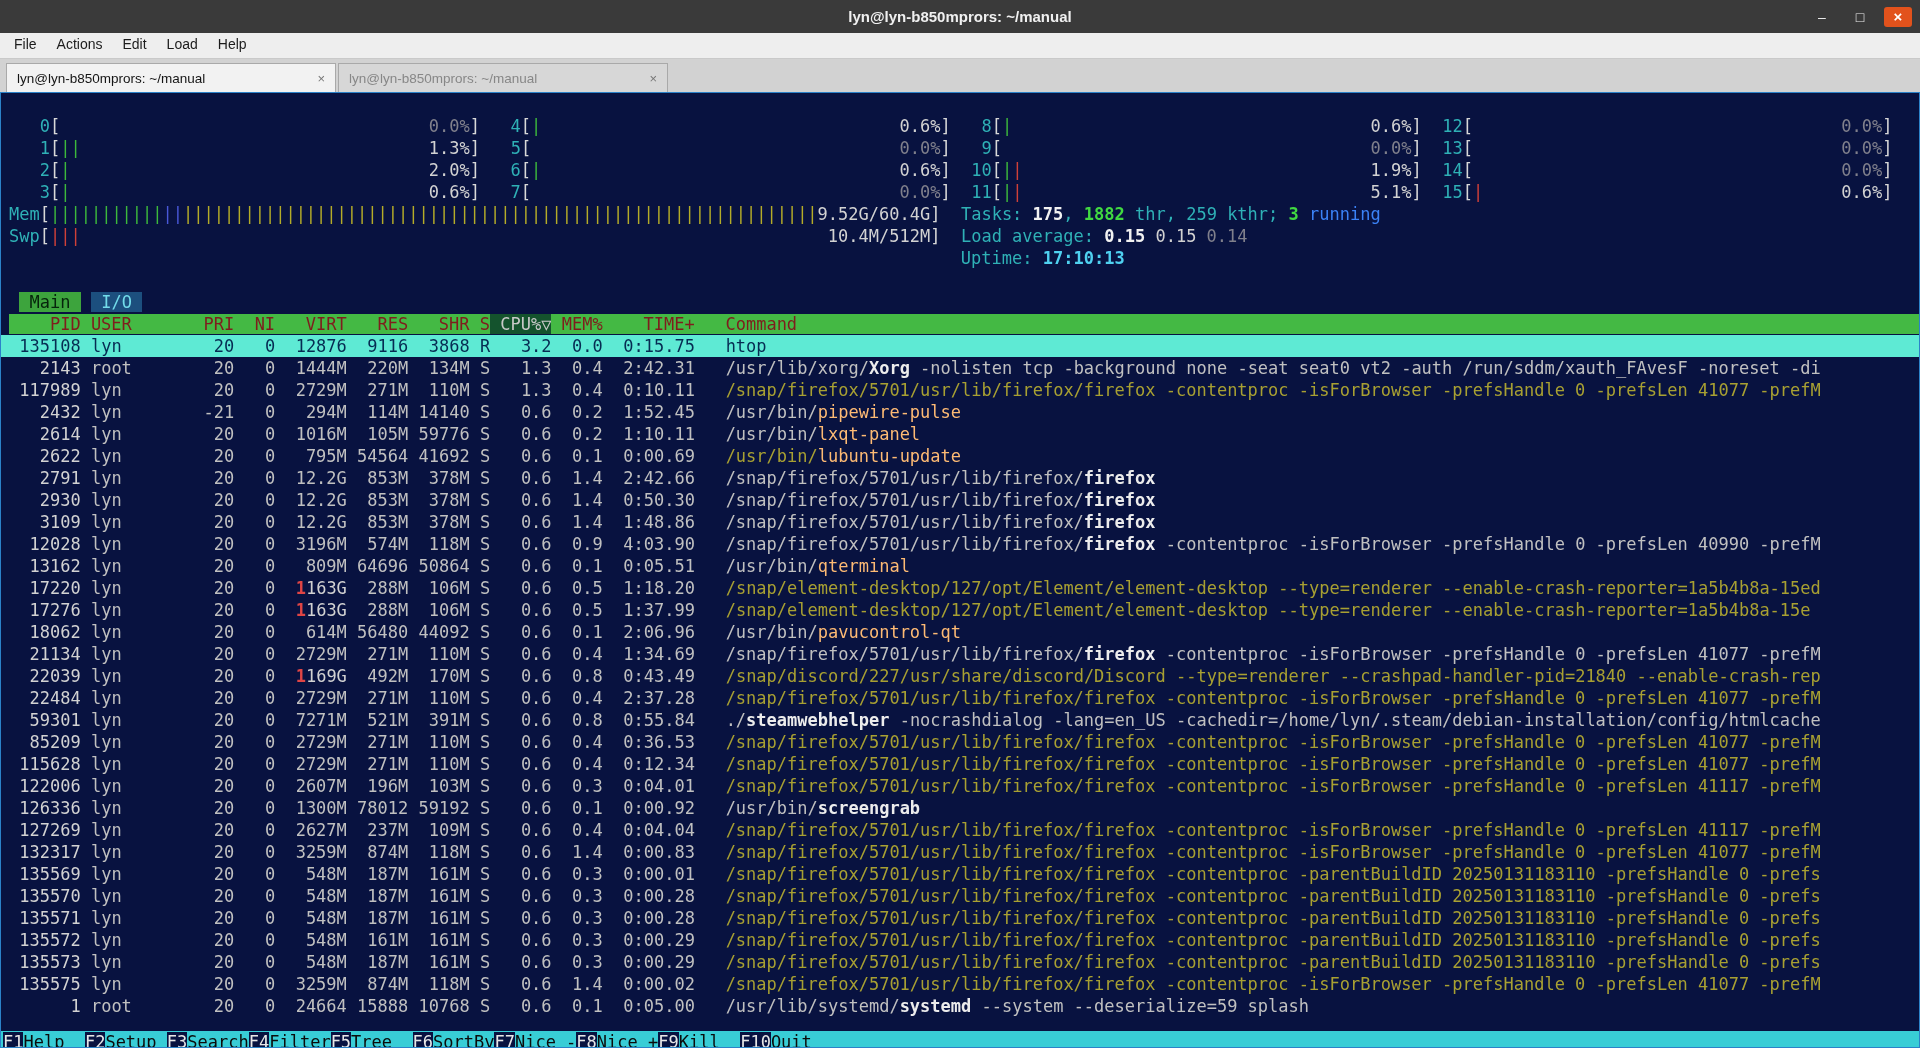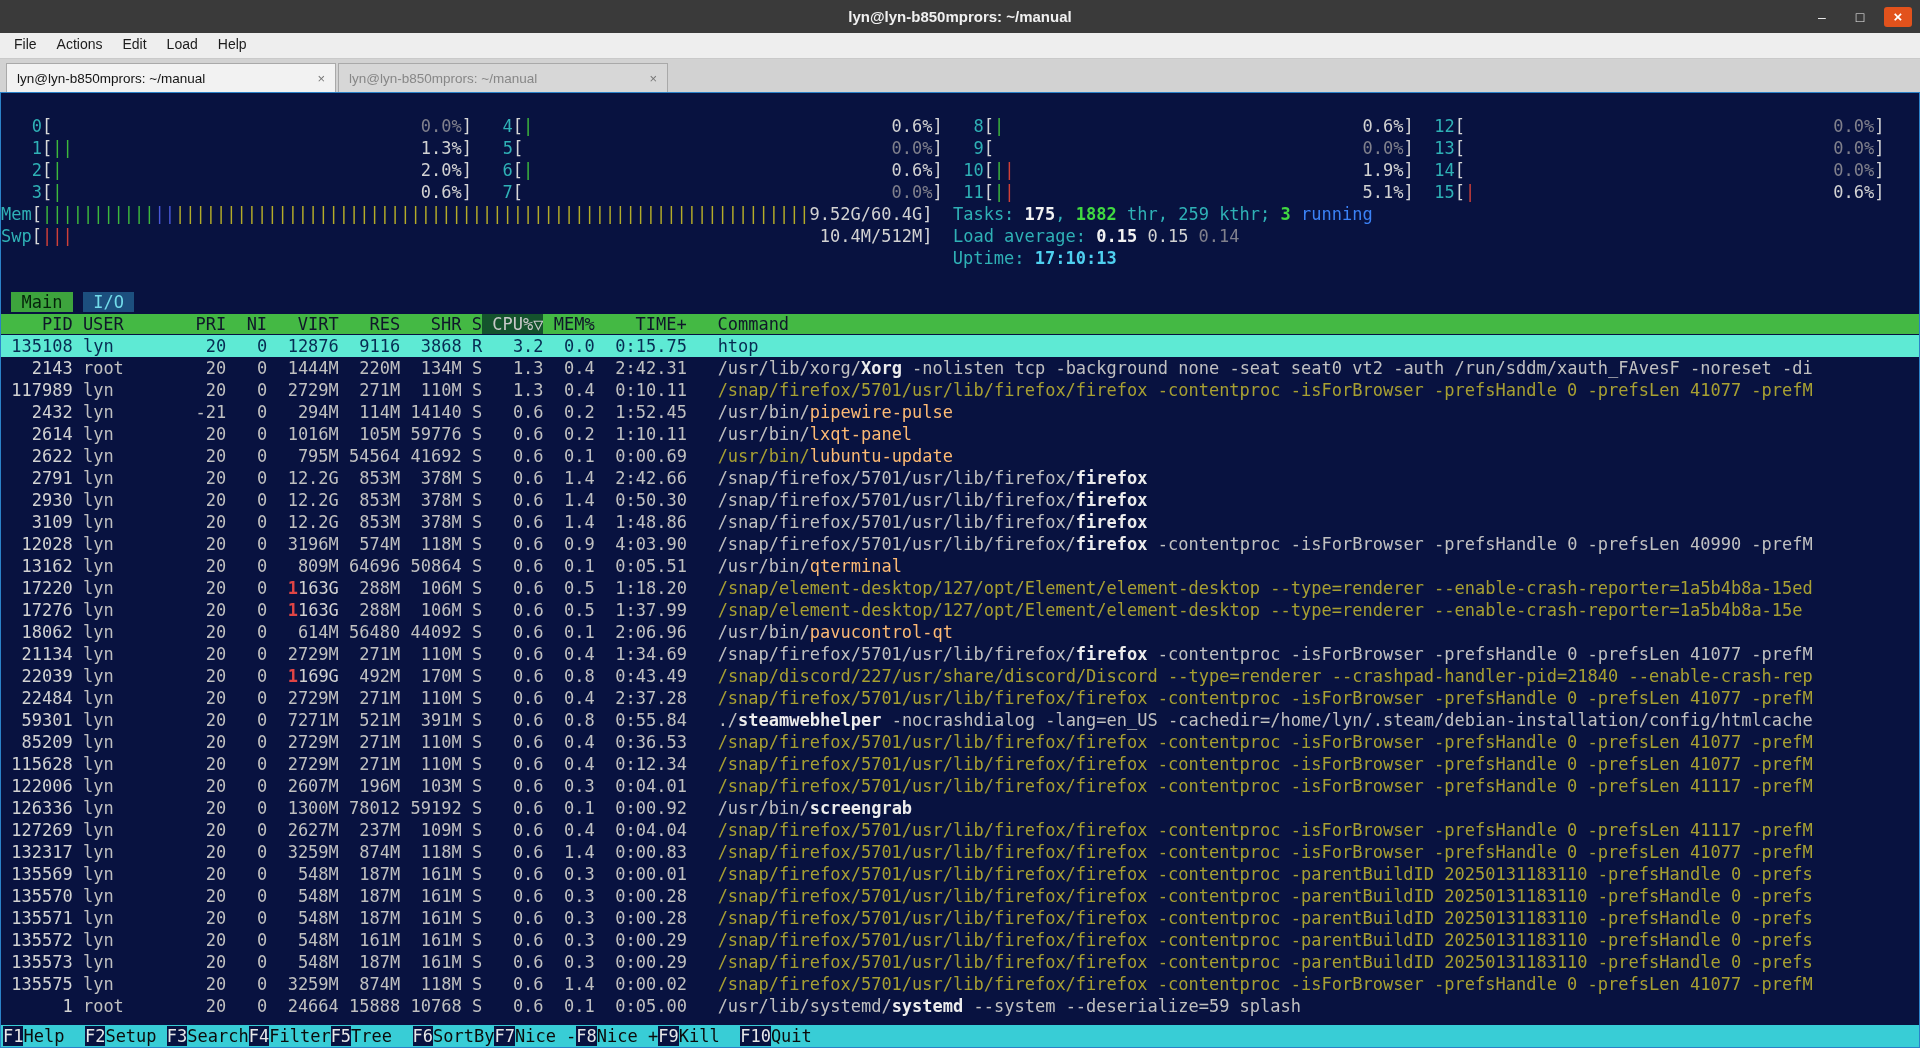--- a/index.html
+++ b/index.html
@@ -19,49 +19,49 @@
 
   
   .tabbar{position:absolute;top:59px;left:0;right:0;height:33px;background:#d2d2d2;display:flex;align-items:flex-end;padding-left:6px}
   .tab{width:330px;height:29px;display:flex;align-items:center;justify-content:space-between;padding:0 10px;font-size:13.5px;border:1px solid #a9a9a9;border-bottom:none;background:#d7d7d7;color:#878787;margin-right:2px}
   .tab.active{background:#f2f2f2;color:#151515}
   .tab-close{color:#777;font-size:13px;margin-left:8px}
 
   
   .terminal{position:absolute;top:92px;left:0;right:0;bottom:0;background:#081240;border:1px solid #2b82c9;overflow:hidden}
   #screen{position:absolute;top:22px;left:0;right:0;font-family:"DejaVu Sans Mono",monospace;font-size:17px;line-height:22px;color:#bfbfbf;white-space:pre;overflow:hidden}
-  .ln{height:22px;overflow:hidden}
+  .ln{height:22px;padding-left:8px;overflow:hidden}
 
   .cy{color:#2fb1b6}
   .cb{color:#4fd1f0;font-weight:bold}
   .brk{color:#d8d8d8}
   .w{color:#d2d2d2}
   .p{color:#c0c0c0}
   .sh{color:#80808c}
   .wb{color:#f2f2f2;font-weight:bold}
   .gb{color:#41d941;font-weight:bold}
   .gn{color:#3b82f6}
   .red{color:#e04545;font-weight:bold}
   .b{color:#ececec;font-weight:bold}
   .y{color:#fdba74;font-weight:normal}
   .o{color:#a8a032}
   .bar-g{color:#3cb83c}
   .bar-y{color:#b4ac28}
   .bar-b{color:#4858d8}
   .bar-r{color:#d04038}
 
-  .colhead{background:#44b944;color:#0f172a}
+  .colhead{background:#44b944;color:#7f1d1d}
   .sortcol{background:#14532d;color:#c9c9c9}
   .tabMain{background:#3da43d;color:#06240c}
   .tabIO{background:#1c4f7e;color:#72dcea}
 
   .selrow{background:#5eead4}
   .selrow span{color:#062c52 !important;font-weight:normal !important}
 
-  .fbar{position:absolute;left:0;right:0;bottom:0;height:22px;background:#38cdd6;color:#0b0b0b;font-family:"DejaVu Sans Mono",monospace;font-size:17px;line-height:22px;white-space:pre;padding-left:2px;overflow:hidden}
+  .fbar{position:absolute;left:0;right:0;bottom:0;height:16px;background:#38cdd6;color:#0b0b0b;font-family:"DejaVu Sans Mono",monospace;font-size:17px;line-height:22px;white-space:pre;padding-left:2px;overflow:hidden}
   .fkey{color:#e8e8e8;background:#081240}
 </style>
 </head>
 <body>
 
 <div class="window">
 
   <div class="titlebar">
     <span class="title">lyn@lyn-b850mprors: ~/manual</span>
     <div class="controls">

